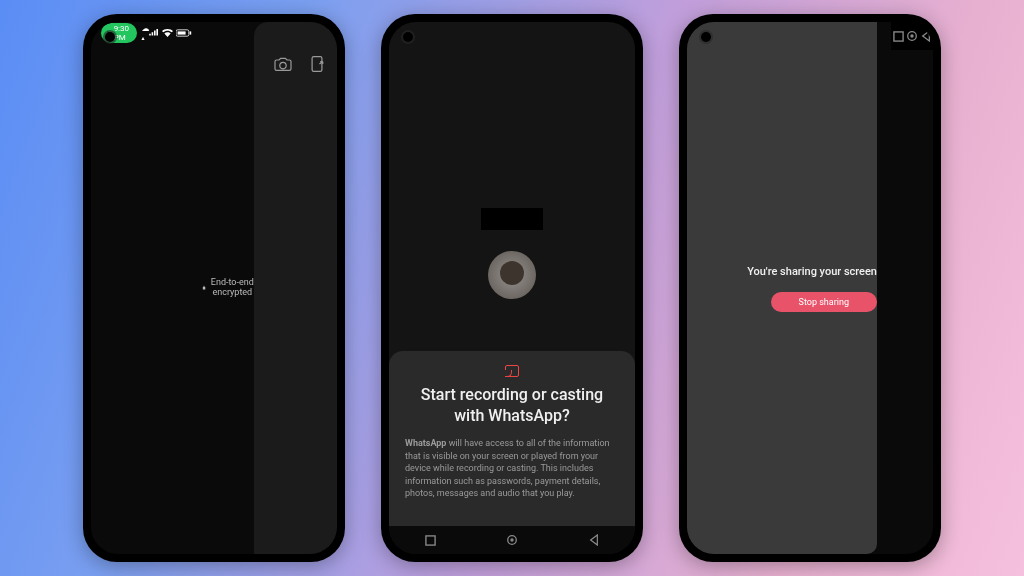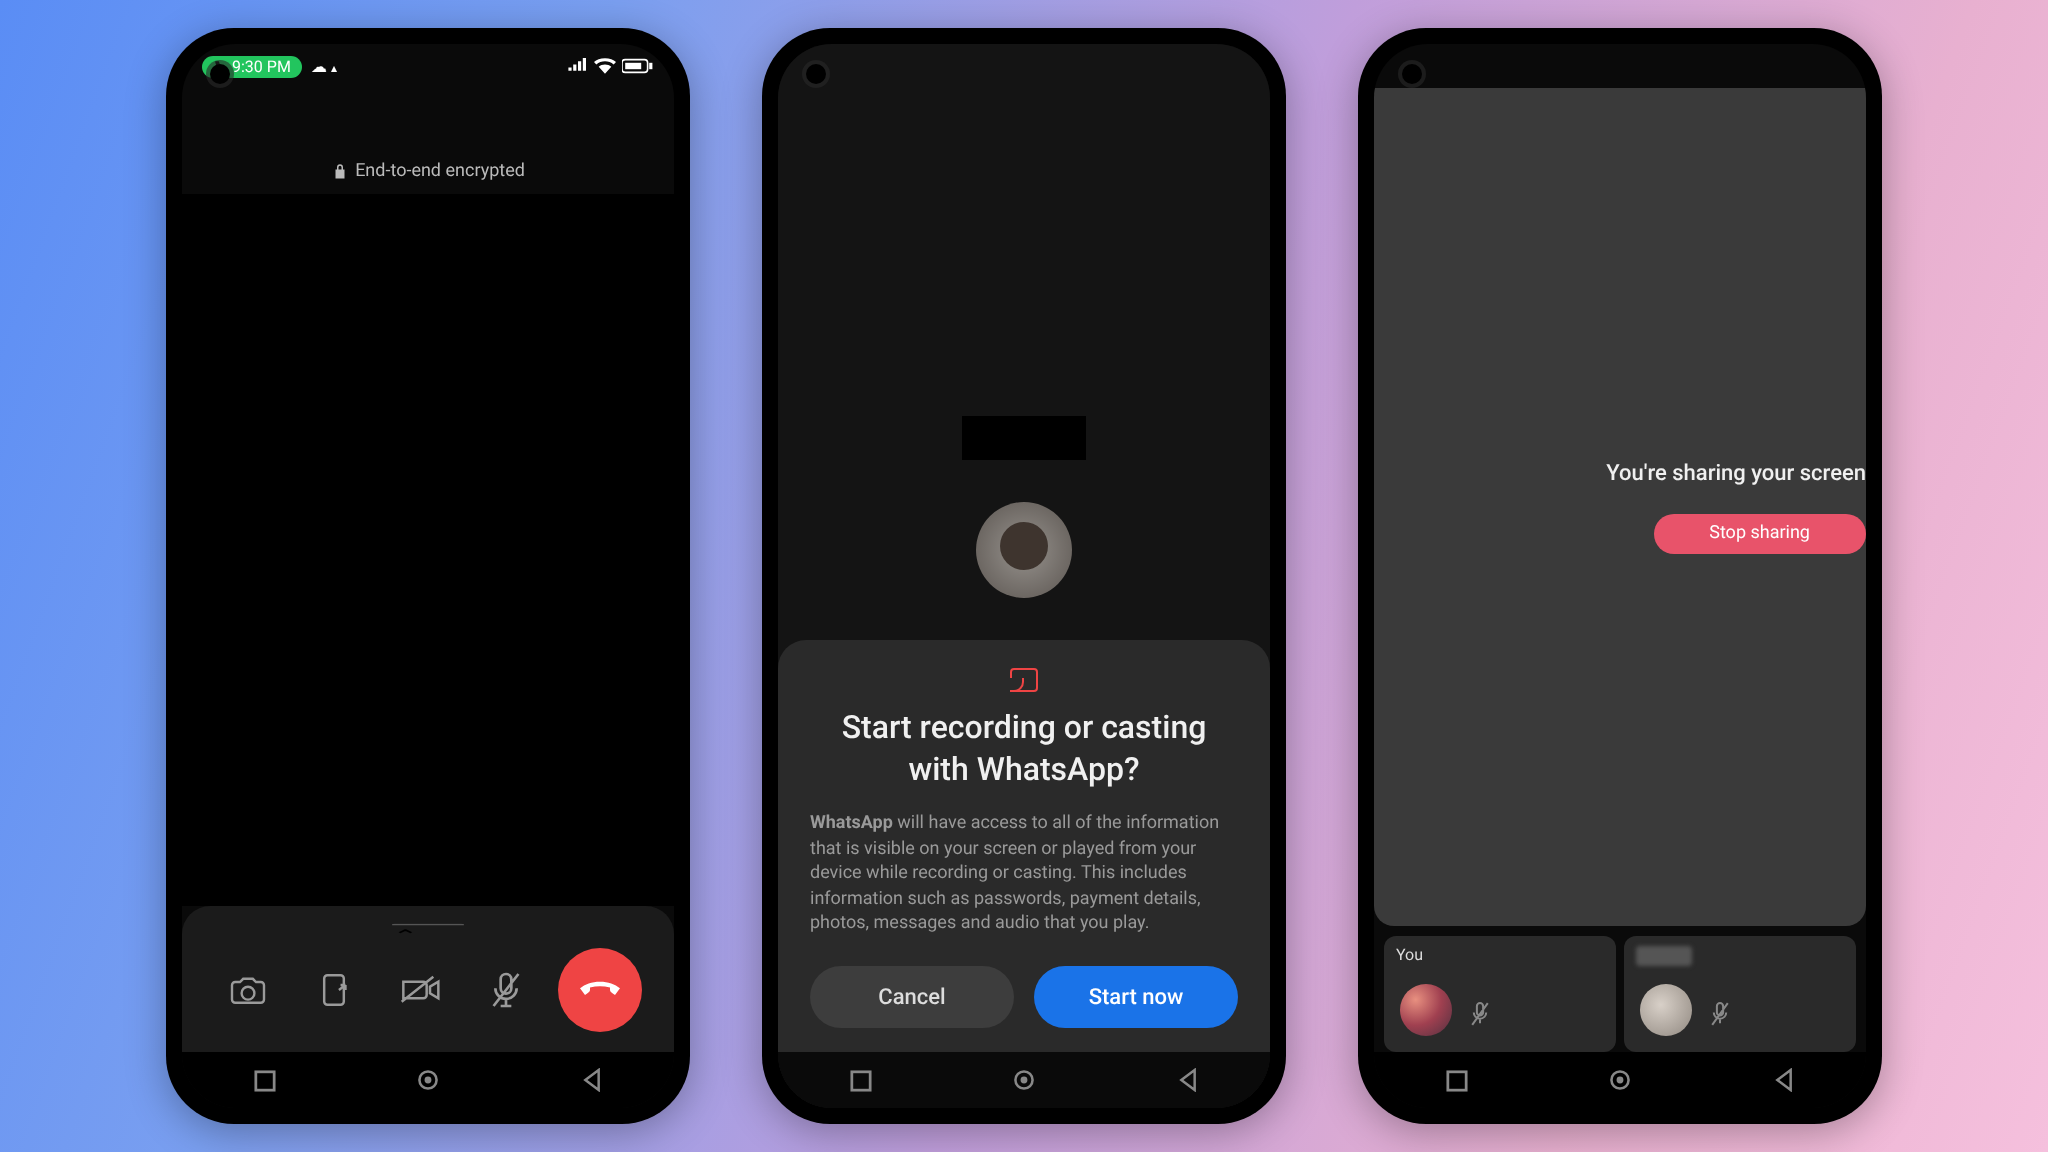--- a/index.html
+++ b/index.html
@@ -24,21 +24,20 @@
     box-shadow: 0 4px 20px rgba(0,0,0,0.3);
   }
   .screen {
     width: 100%;
     height: 100%;
     border-radius: 27px;
     background: #0a0a0a;
     overflow: hidden;
     position: relative;
     display: flex;
-    flex-direction: column;
   }
   .camera-hole {
     position: absolute;
     top: 10px;
     left: 14px;
     width: 10px;
     height: 10px;
     background: #000;
     border-radius: 50%;
     z-index: 50;
@@ -74,23 +73,22 @@
     font-size: 8px;
     margin-left: 4px;
   }
   .encrypt-bar {
     text-align: center;
     font-size: 9px;
     color: #bbb;
     padding: 4px 0 6px;
     display: flex;
     justify-content: center;
-    align-items: flex-start;
+    align-items: center;
     gap: 4px;
-    margin-top: 33px;
   }
   .call-body {
     flex: 1;
     background: #000;
   }
   .call-controls {
     background: #1b1b1b;
     padding: 8px 12px 4px;
     border-top-left-radius: 14px;
     border-top-right-radius: 14px;
@@ -417,24 +415,20 @@
       <div class="avatar-blur"></div>
     </div>
     <div class="sheet">
       <div class="cast-icon">
           <div class="cast-box"></div>
         </div>
       <div class="sheet-title">Start recording or casting with WhatsApp?</div>
       <div class="sheet-body">
         <b>WhatsApp</b><span> will have access to all of the information that is visible on your screen or played from your device while recording or casting. This includes information such as passwords, payment details, photos, messages and audio that you play.</span>
       </div>
-      <div class="sheet-btns">
-        <div class="btn btn-cancel">Cancel</div>
-        <div class="btn btn-start">Start now</div>
-      </div>
     </div>
     <div class="navbar2">
       <div class="nav-btn">
           <svg width="11" height="11" viewBox="0 0 12 12">
             <rect x="1" y="1" width="10" height="10" fill="none" stroke="#888" stroke-width="1.5"></rect>
           </svg>
         </div>
       <div class="nav-btn">
           <svg width="12" height="12" viewBox="0 0 14 14">
             <circle cx="7" cy="7" r="5" fill="none" stroke="#888" stroke-width="1.5"></circle>

